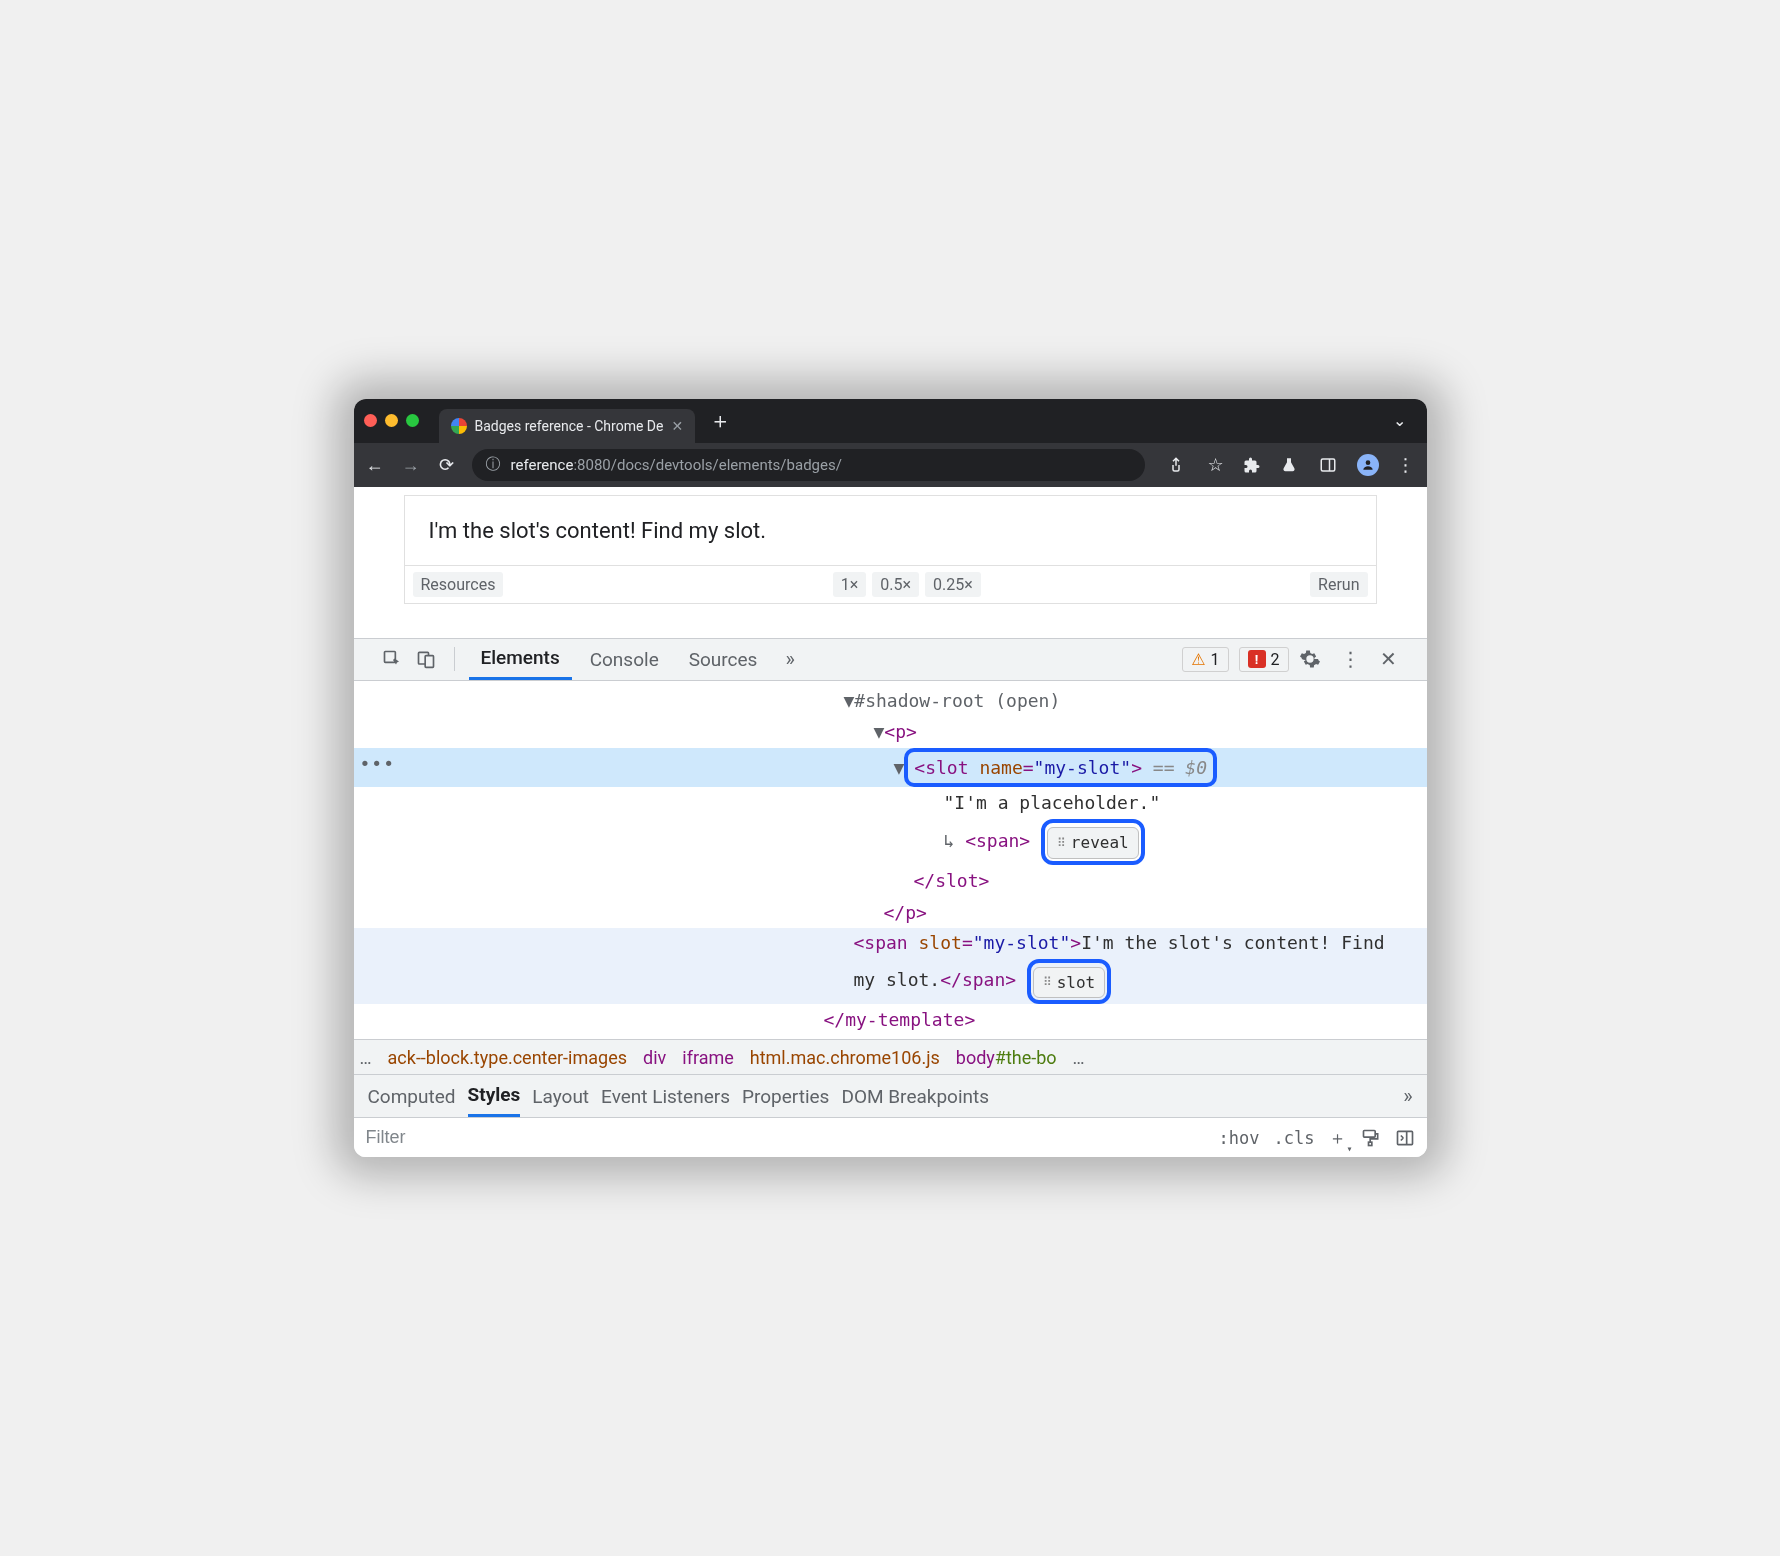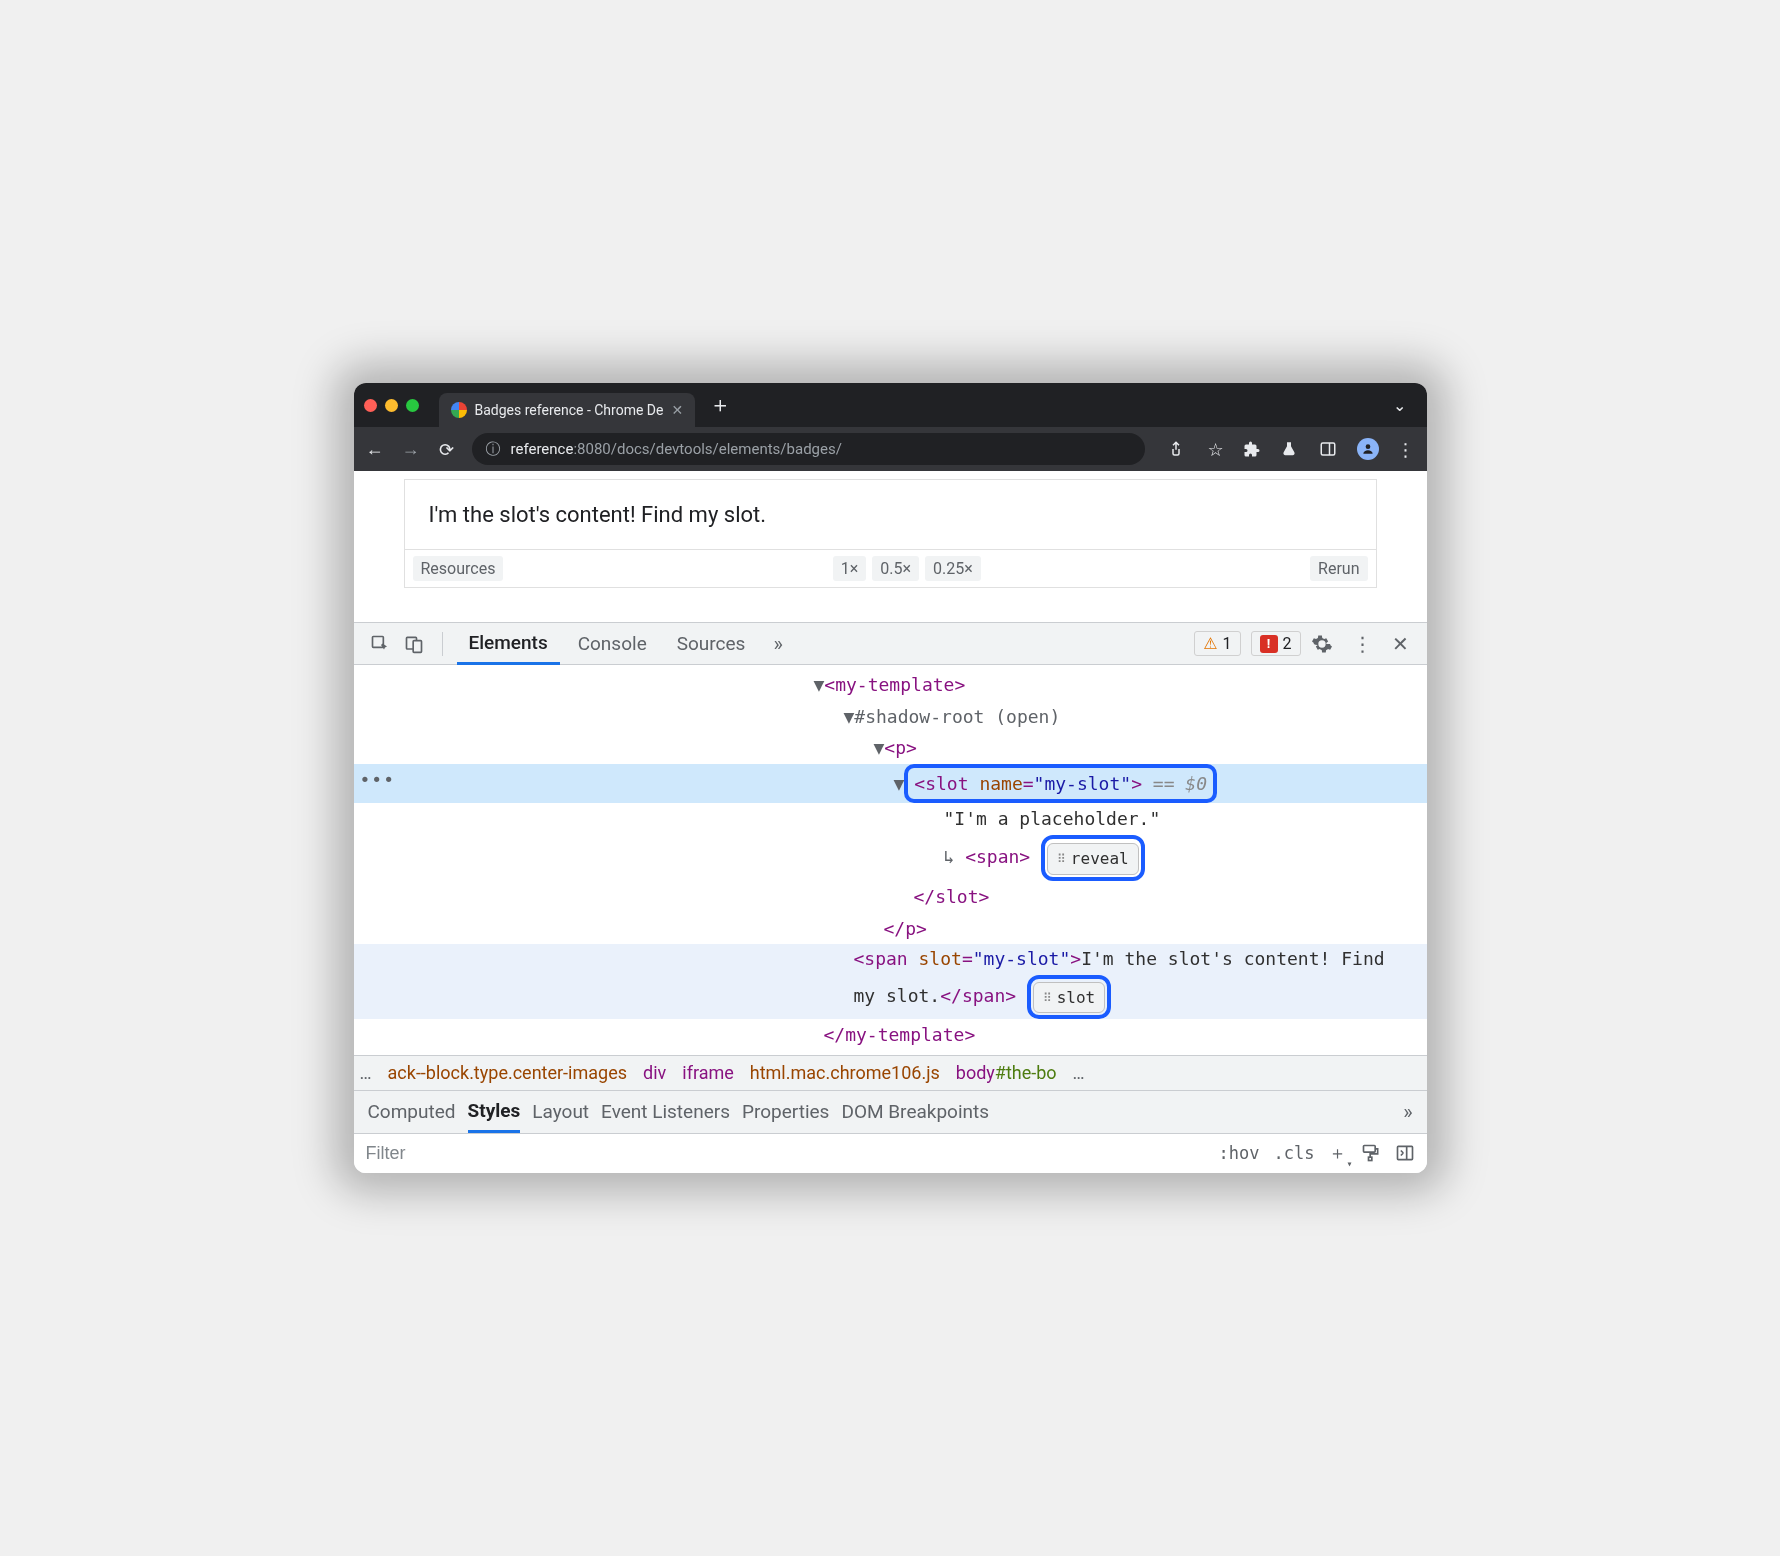--- a/index.html
+++ b/index.html
@@ -121,21 +121,21 @@
     border-top: 1px solid #cacdd1;
     background: #f1f3f4;
     font-size: 16px;
     color: #202124;
   }
   .dt-tabs {
     display: flex;
     align-items: center;
     height: 42px;
     border-bottom: 1px solid #cacdd1;
-    padding: 0 12px;
+    padding: 0 24px;
     gap: 6px;
   }
   .dt-tool-icon {
     width: 28px; height: 28px;
     display: flex; align-items: center; justify-content: center;
     color: #5f6368; font-size: 17px;
   }
   .dt-sep { width: 1px; height: 24px; background: #cacdd1; margin: 0 8px; }
   .dt-tab {
     padding: 0 12px;
@@ -348,23 +348,20 @@
           <svg width="22" height="22" viewBox="0 0 24 24" fill="currentColor">
               <path d="M12 8a4 4 0 100 8 4 4 0 000-8zm9 4a7 7 0 01-.1 1.2l2 1.6-2 3.4-2.4-.8a7 7 0 01-2 1.2l-.4 2.6h-4l-.4-2.6a7 7 0 01-2-1.2l-2.4.8-2-3.4 2-1.6A7 7 0 013 12a7 7 0 01.1-1.2l-2-1.6 2-3.4 2.4.8a7 7 0 012-1.2L7.9 2.8h4l.4 2.6a7 7 0 012 1.2l2.4-.8 2 3.4-2 1.6c.1.4.1.8.1 1.2z"></path>
             </svg>
         </span>
         <span class="kebab">⋮</span>
         <span class="closex">✕</span>
       </div>
     </div>
 
     <div class="tree">
-      <div class="tree-line" style="padding-left:460px">
-        <span class="caret">▼</span><span class="tag">&lt;my-template&gt;</span>
-      </div>
       <div class="tree-line" style="padding-left:490px">
         <span class="caret">▼</span><span class="shadow">#shadow-root (open)</span>
       </div>
       <div class="tree-line" style="padding-left:520px">
         <span class="caret">▼</span><span class="tag">&lt;p&gt;</span>
       </div>
       <div class="tree-line selected" style="padding-left:540px">
         <span class="ellipsis-gutter">•••</span>
         <span class="caret">▼</span><span class="hl-ring"><span class="tag">&lt;slot </span><span class="attr-name">name</span><span class="tag">=</span><span class="attr-val">"my-slot"</span><span class="tag">&gt;</span><span class="eq0"> == $0</span></span>
       </div>

